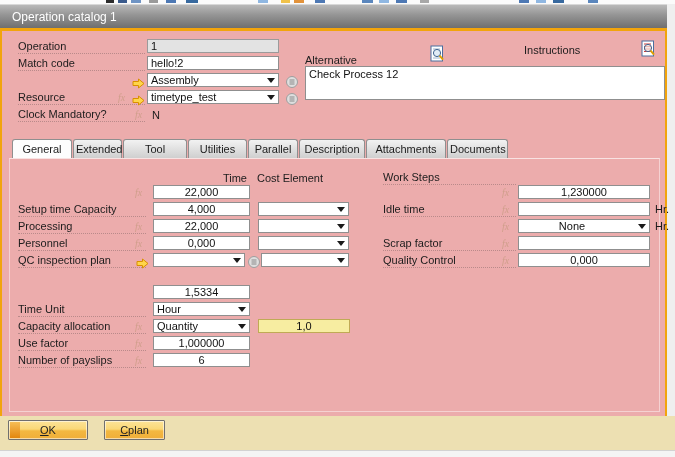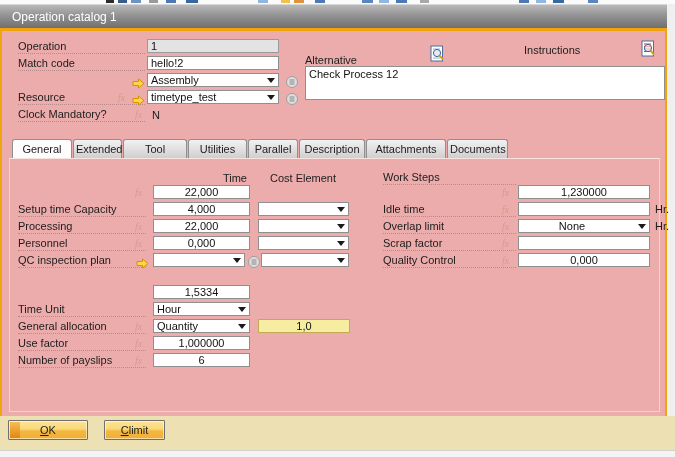--- a/index.html
+++ b/index.html
@@ -159,21 +159,21 @@
       <div class="tab" style="width:64px">Tool</div>
       <div class="tab" style="width:59px">Utilities</div>
       <div class="tab" style="width:50px">Parallel</div>
       <div class="tab" style="width:66px">Description</div>
       <div class="tab" style="width:80px">Attachments</div>
       <div class="tab" style="width:61px">Documents</div>
     </div>
     <div class="frame"></div>
 
     <div class="colhead" style="left:145px;top:141px;width:100px;text-align:right">Time</div>
-    <div class="colhead" style="left:255px;top:141px;width:92px;text-align:center">Cost Element</div>
+    <div class="colhead" style="left:255px;top:141px;width:92px;text-align:left">Cost Element</div>
 
     <span class="fx" style="left:133px;top:156px">fx</span>
     <div class="fld num" style="left:151px;top:154px;width:97px">22,000</div>
 
     <div class="lbl" style="left:16px;top:172px;width:128px">Setup time Capacity</div>
     <div class="fld num" style="left:151px;top:171px;width:97px">4,000</div>
     <div class="fld combo" style="left:256px;top:171px;width:91px"><span></span><span class="tri"></span></div>
 
     <div class="lbl" style="left:16px;top:189px;width:128px">Processing</div>
     <span class="fx" style="left:133px;top:190px">fx</span>
@@ -200,56 +200,55 @@
 
     <div class="lbl" style="left:381px;top:140px;width:133px">Work Steps</div>
     <span class="fx" style="left:500px;top:156px">fx</span>
     <div class="fld num" style="left:516px;top:154px;width:132px">1,230000</div>
 
     <div class="lbl" style="left:381px;top:172px;width:133px">Idle time</div>
     <span class="fx" style="left:500px;top:173px">fx</span>
     <div class="fld num" style="left:516px;top:171px;width:132px"></div>
     <div class="unit" style="left:653px;top:172px">Hr.</div>
 
-    <div class="lbl" style="left:381px;top:189px;width:133px">Overlap limit</div>
     <span class="fx" style="left:500px;top:190px">fx</span>
     <div class="fld combo num" style="left:516px;top:188px;width:132px"><span>None</span><span class="tri"></span></div>
     <div class="unit" style="left:653px;top:189px">Hr.</div>
 
     <div class="lbl" style="left:381px;top:206px;width:133px">Scrap factor</div>
     <span class="fx" style="left:500px;top:207px">fx</span>
     <div class="fld num" style="left:516px;top:205px;width:132px"></div>
 
     <div class="lbl" style="left:381px;top:223px;width:133px">Quality Control</div>
     <span class="fx" style="left:500px;top:224px">fx</span>
     <div class="fld num" style="left:516px;top:222px;width:132px">0,000</div>
 
     <div class="fld num" style="left:151px;top:254px;width:97px">1,5334</div>
 
     <div class="lbl" style="left:16px;top:272px;width:128px">Time Unit</div>
     <div class="fld combo" style="left:151px;top:271px;width:97px"><span>Hour</span><span class="tri"></span></div>
 
-    <div class="lbl" style="left:16px;top:289px;width:128px">General allocation</div>
+    <div class="lbl" style="left:16px;top:289px;width:128px">Capacity allocation</div>
     <span class="fx" style="left:133px;top:290px">fx</span>
     <div class="fld combo" style="left:151px;top:288px;width:97px"><span>Quantity</span><span class="tri"></span></div>
     <div class="fld num hl" style="left:256px;top:288px;width:92px">1,0</div>
 
     <div class="lbl" style="left:16px;top:306px;width:128px">Use factor</div>
     <span class="fx" style="left:133px;top:307px">fx</span>
     <div class="fld num" style="left:151px;top:305px;width:97px">1,000000</div>
 
     <div class="lbl" style="left:16px;top:323px;width:128px">Number of payslips</div>
     <span class="fx" style="left:133px;top:324px">fx</span>
     <div class="fld num" style="left:151px;top:322px;width:97px">6</div>
   </div>
 
   <div class="footer">
     <button class="btn" style="left:8px;width:80px">
       <span class="okmark"></span>
       <span class="btxt"><span class="key">O</span><span>K</span></span>
     </button>
     <button class="btn" style="left:104px;width:61px">
-      <span class="btxt"><span class="key">C</span><span>limit</span></span>
+      <span class="btxt"><span class="key">C</span><span>plan</span></span>
     </button>
   </div>
   <div class="bottomstrip"></div>
 
 </div>
 
 </body></html>

